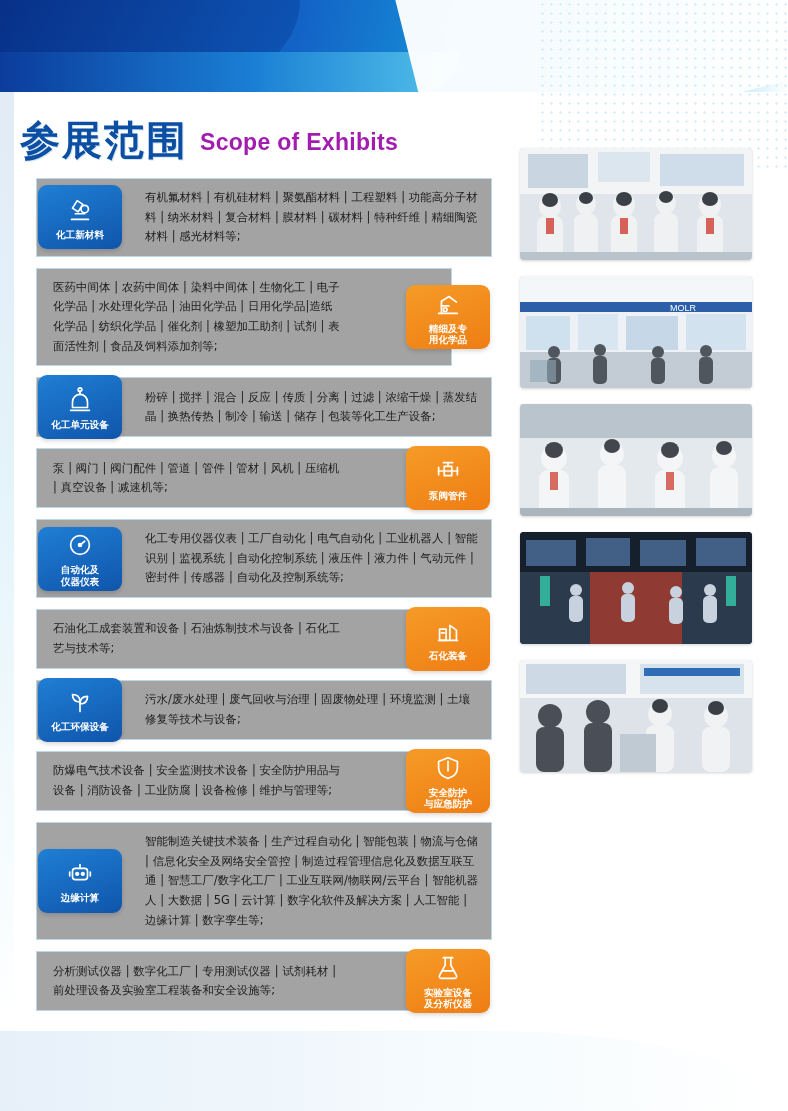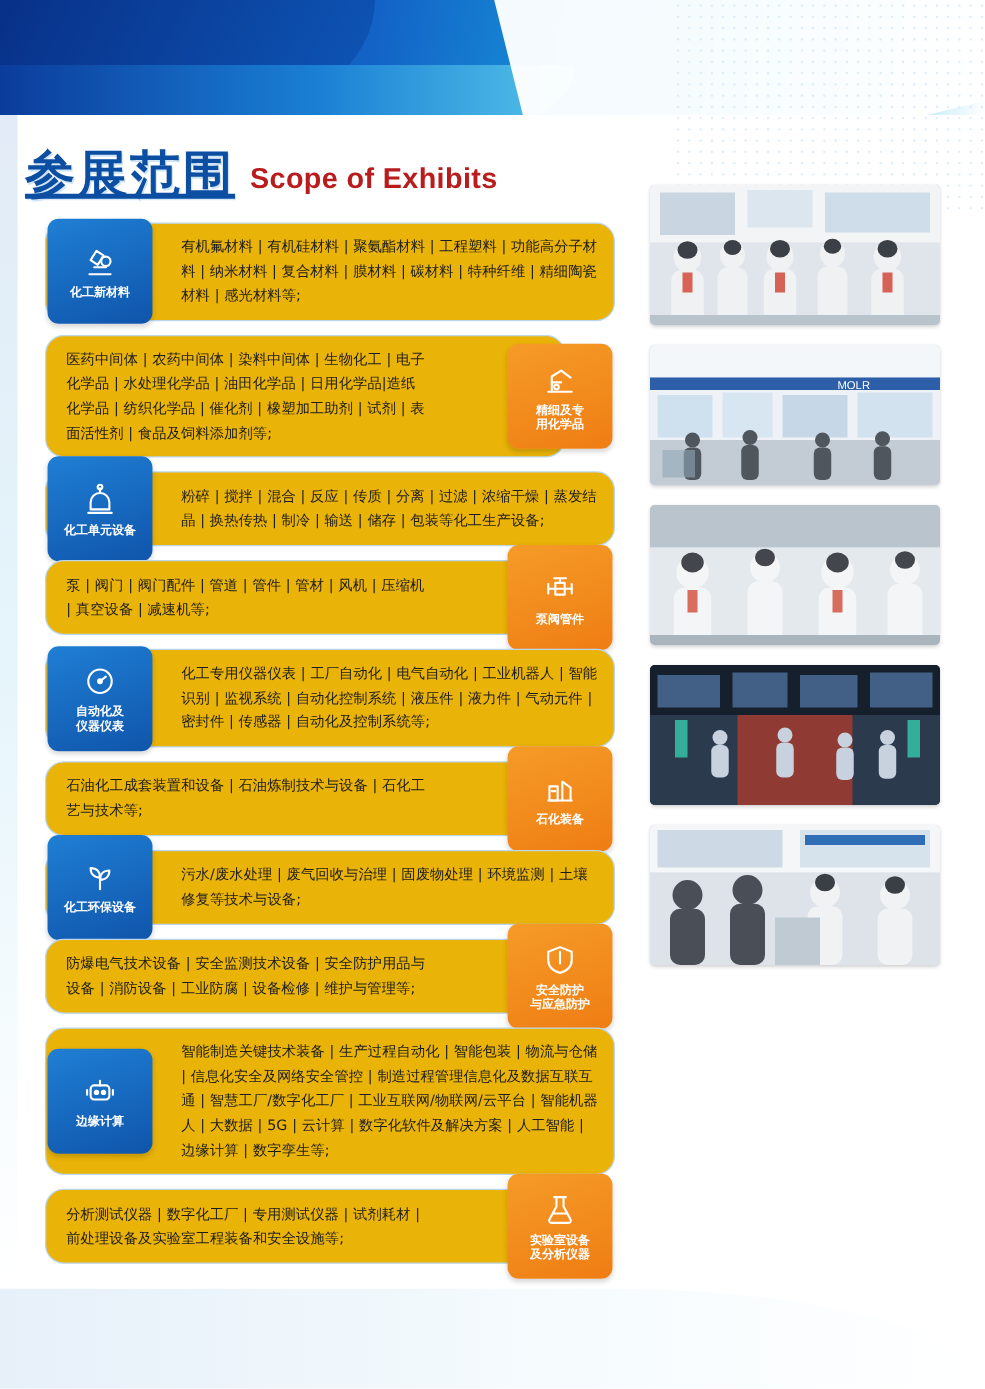--- a/index.html
+++ b/index.html
@@ -49,61 +49,60 @@
 
   
   .title-row{
     position:absolute;left:20px;top:120px;display:flex;align-items:flex-end;gap:12px;
   }
   .title-cn{
     font-size:40px;font-weight:bold;color:#0b4ea2;letter-spacing:2px;
     line-height:1;
     text-shadow:1px 1px 0 #cfe4f6;
     font-family:"DejaVu Sans","Liberation Sans",sans-serif;
-    text-decoration:underline;
   }
   .title-en{
-    font-size:23px;font-weight:bold;color:#b91c1c;letter-spacing:.3px;
+    font-size:23px;font-weight:bold;color:#a21caf;letter-spacing:.3px;
     padding-bottom:4px;
   }
 
   
   .content{
     position:absolute;left:0;top:178px;width:788px;
   }
   .left-col{
     position:absolute;left:36px;top:0;width:456px;
   }
   .right-col{
     position:absolute;left:520px;top:-30px;width:232px;
   }
 
   
   .row{
     position:relative;margin-bottom:11px;display:flex;align-items:stretch;
   }
   .card{
-    border:1px solid #bcd6ea;border-radius:15px;background:#eab308;
+    border:1px solid #bcd6ea;border-radius:0;background:#a3a3a3;
     box-sizing:border-box;
     display:flex;align-items:center;
     min-height:60px;
   }
   .row.icon-left .card{padding:9px 12px 9px 108px;width:456px;}
   .row.icon-right .card{padding:9px 108px 9px 16px;width:416px;}
 
   .txt{
     font-size:11.4px;line-height:1.72;color:#1c1c1c;
     font-family:"DejaVu Sans","Liberation Sans",sans-serif;
     letter-spacing:.1px;
   }
 
   
   .badge{
     position:absolute;top:50%;transform:translateY(-50%);
-    width:84px;height:84px;border-radius:9px;
+    width:84px;height:64px;border-radius:9px;
     display:flex;flex-direction:column;align-items:center;justify-content:center;
     gap:4px;color:#fff;box-shadow:0 2px 4px rgba(0,0,0,.16);
   }
   .badge.blue{background:linear-gradient(160deg,#1f7fd4,#0f55ab);}
   .badge.orange{background:linear-gradient(160deg,#f59b28,#ef7d13);}
   .row.icon-left .badge{left:2px;}
   .row.icon-right .badge{right:2px;}
   .badge .glyph{width:30px;height:30px;display:block;}
   .badge .blabel{
     font-size:9.6px;line-height:1.18;text-align:center;font-weight:bold;

